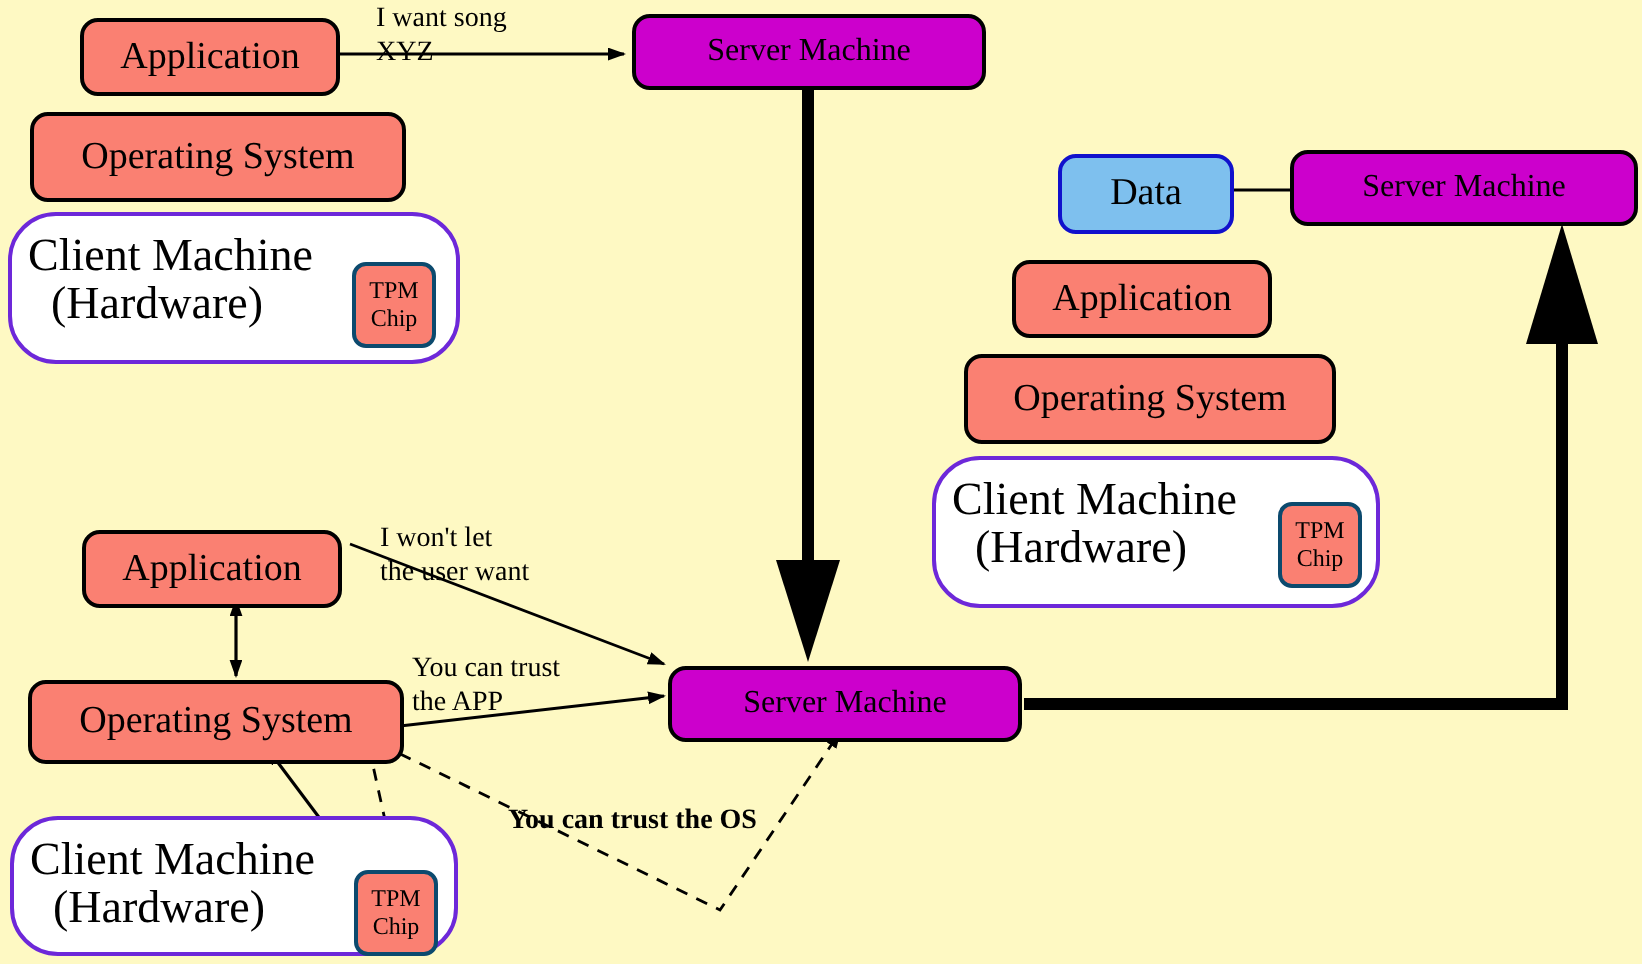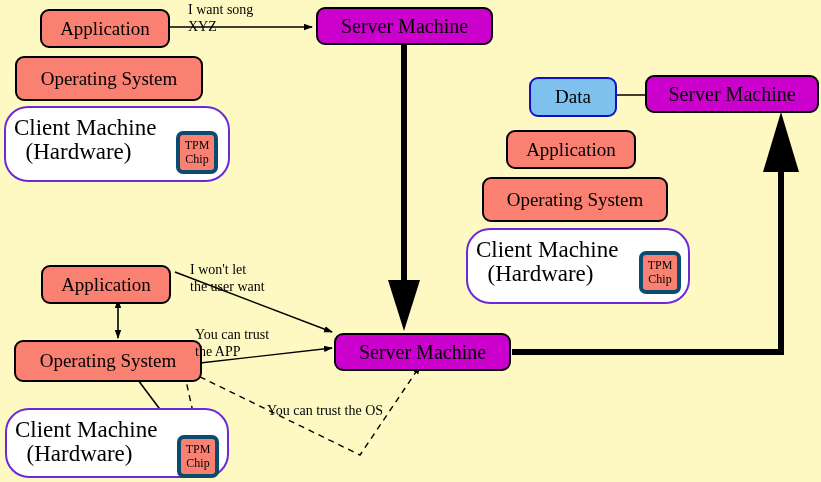--- a/index.html
+++ b/index.html
@@ -36,21 +36,21 @@
   }
   .soft {
     background: #fa8072;
     border: 2px solid #000000;
     border-radius: 9px;
     color: #000000;
     font-size: 19px;
   }
   .tpm {
     background: #fa8072;
-    border: 4px solid #0c4a6e;
+    border: 2px solid #0c4a6e;
     border-radius: 7px;
     color: #000000;
     font-size: 12px;
     line-height: 1.12;
     flex-direction: column;
   }
   .hw {
     background: #ffffff;
     border: 2px solid #6d28d9;
     border-radius: 24px;
@@ -61,21 +61,21 @@
   }
   .hw .hw-label {
     padding: 8px 0 0 8px;
     text-align: left;
   }
   .server {
     background: #cc00cc;
     border: 2px solid #000000;
     border-radius: 9px;
     color: #000000;
-    font-size: 20px;
+    font-size: 16px;
   }
   .data {
     background: #7ec0ee;
     border: 2px solid #1111cc;
     border-radius: 9px;
     color: #000000;
     font-size: 19px;
   }
   .edge-label {
     position: absolute;
@@ -188,17 +188,17 @@
 
   <div class="node tpm" style="left:177px; top:435px; width:42px; height:43px;">
     <span>TPM</span>
     <span>Chip</span>
   </div>
 
   <div class="node server" style="left:334px; top:333px; width:177px; height:38px;">Server Machine</div>
 
   <div class="edge-label" style="left:190px; top:262px;"><span>I won't let</span><br><span>the user want</span></div>
 
-  <div class="edge-label" style="left:195px; top:327px;"><span>You can trust</span><br><span>the APP</span></div>
-
-  <div class="edge-label" style="left:267px; top:403px;">You can trust the OS</div>
+  <div class="edge-label" style="left:206px; top:327px;"><span>You can trust</span><br><span>the APP</span></div>
+
+  <div class="edge-label" style="left:254px; top:403px;font-weight:bold;">You can trust the OS</div>
 
 </div>
 
 </body></html>

